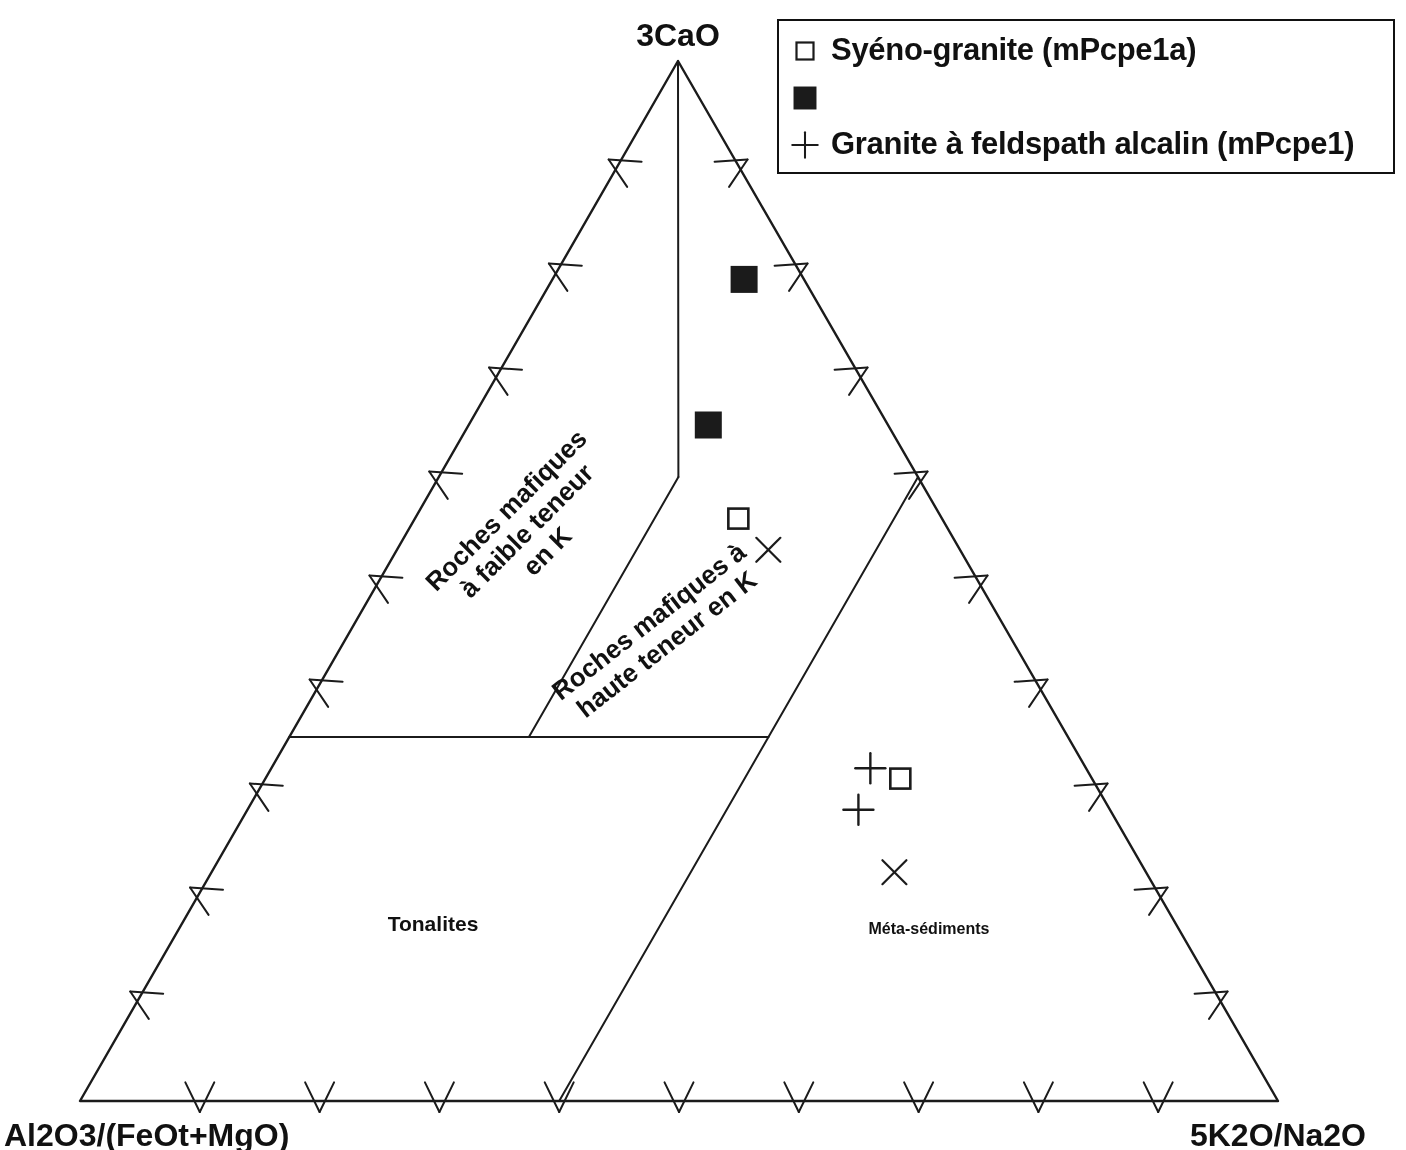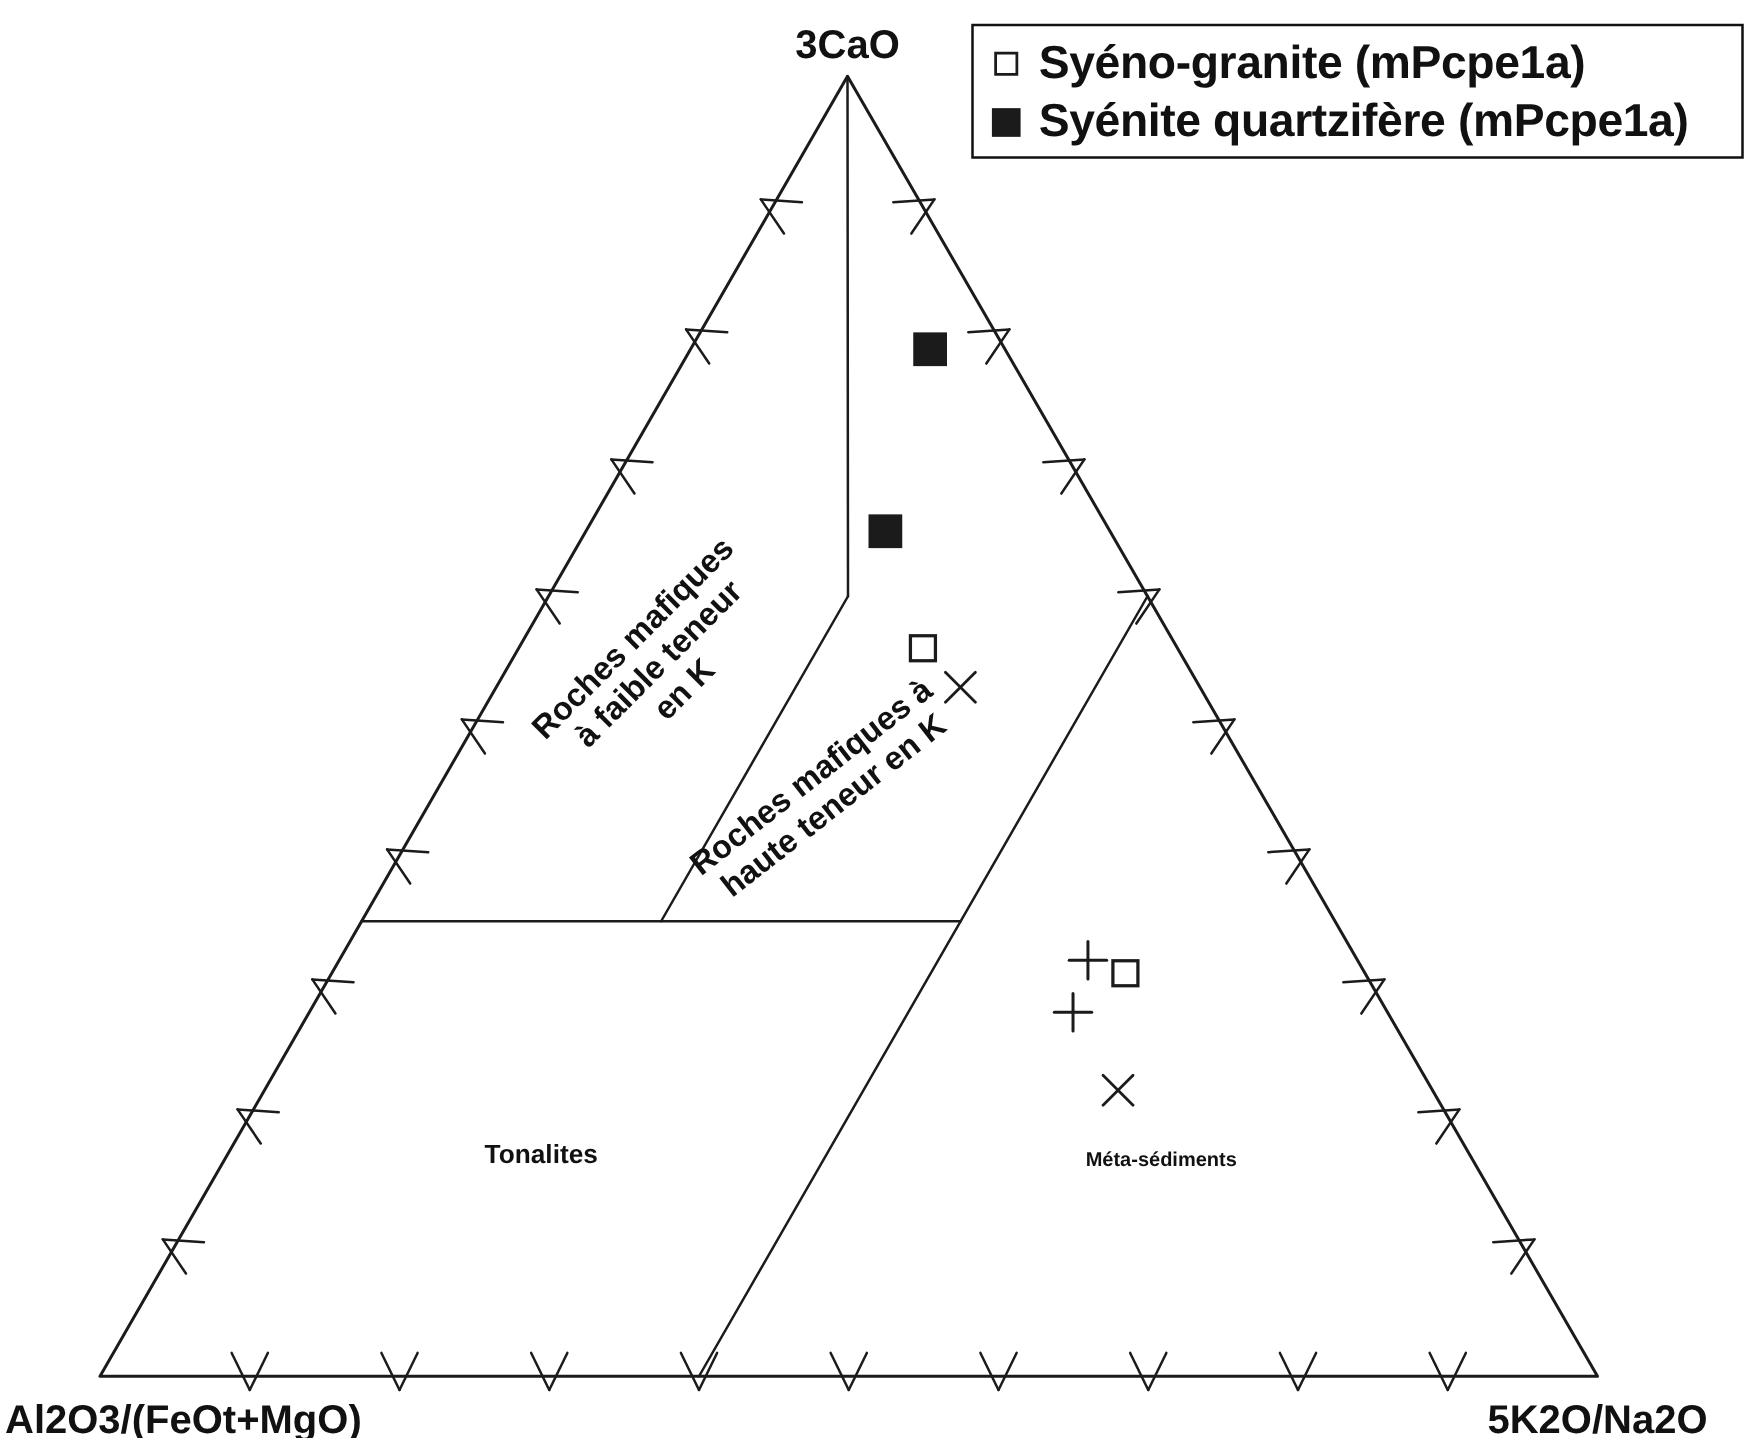--- a/index.html
+++ b/index.html
@@ -13,21 +13,21 @@
   .region{position:absolute;font-weight:bold;white-space:pre-line;text-align:center;line-height:1.12;}
   .region-faible{left:527px;top:518px;font-size:26px;transform:translate(-50%,-50%) rotate(-45deg);}
   .region-haute{left:658px;top:620px;font-size:26px;transform:translate(-50%,-50%) rotate(-38deg);}
   .region-tonalites{left:433px;top:911px;font-size:21px;transform:translate(-50%,-50%);white-space:nowrap;}
   .region-metased{left:929px;top:916px;font-size:16px;transform:translate(-50%,-50%);white-space:nowrap;}
   .legend{position:absolute;left:777px;top:6px;width:618px;box-sizing:border-box;
           border:2.5px solid #111;background:#fff;padding:5px 8px;
           display:flex;flex-direction:column;}
   .legend-row{display:flex;align-items:center;gap:8px;height:47px;}
   .legend-icon{flex:0 0 36px;width:36px;height:36px;}
-  .legend-label{font-size:37px;font-weight:bold;letter-spacing:-0.3px;white-space:nowrap;}
+  .legend-label{font-size:31px;font-weight:bold;letter-spacing:-0.3px;white-space:nowrap;}
 </style>
 </head>
 <body>
 
 <div class="canvas">
 
   <svg id="plot" width="1406" height="1150" viewBox="0 0 1406 1150">
       <line x1="608.6640306663671" y1="146.51681763316108" x2="627.1656412280347" y2="173.84245406901363" stroke="#1b1b1b" stroke-width="2" stroke-linecap="round"></line>
       <line x1="608.6640306663671" y1="146.51681763316108" x2="641.5876548812636" y2="148.76069119383288" stroke="#1b1b1b" stroke-width="2" stroke-linecap="round"></line>
       <line x1="548.8640306663671" y1="250.51681763316108" x2="567.3656412280346" y2="277.8424540690136" stroke="#1b1b1b" stroke-width="2" stroke-linecap="round"></line>
@@ -117,17 +117,23 @@
     <div class="legend-row">
       <svg class="legend-icon" width="36" height="36" viewBox="0 0 36 36">
           <rect x="9.5" y="10.5" width="17" height="17" fill="#ffffff" stroke="#1b1b1b" stroke-width="2.21"></rect>
         </svg>
       <span class="legend-label">Syéno-granite (mPcpe1a)</span>
     </div>
     <div class="legend-row">
       <svg class="legend-icon" width="36" height="36" viewBox="0 0 36 36">
           <rect x="6.525" y="7.525" width="22.95" height="22.95" fill="#1b1b1b"></rect>
         </svg>
-      <span class="legend-label">Syénite quartzifère (mPcpe1a)</span>
+    </div>
+    <div class="legend-row">
+      <svg class="legend-icon" width="36" height="36" viewBox="0 0 36 36">
+          <line x1="5.25" y1="19" x2="30.75" y2="19" stroke="#1b1b1b" stroke-width="2.04" stroke-linecap="round"></line>
+          <line x1="18" y1="6.25" x2="18" y2="31.75" stroke="#1b1b1b" stroke-width="2.04" stroke-linecap="round"></line>
+        </svg>
+      <span class="legend-label">Granite à feldspath alcalin (mPcpe1)</span>
     </div>
   </div>
 
 </div>
 
 </body></html>

